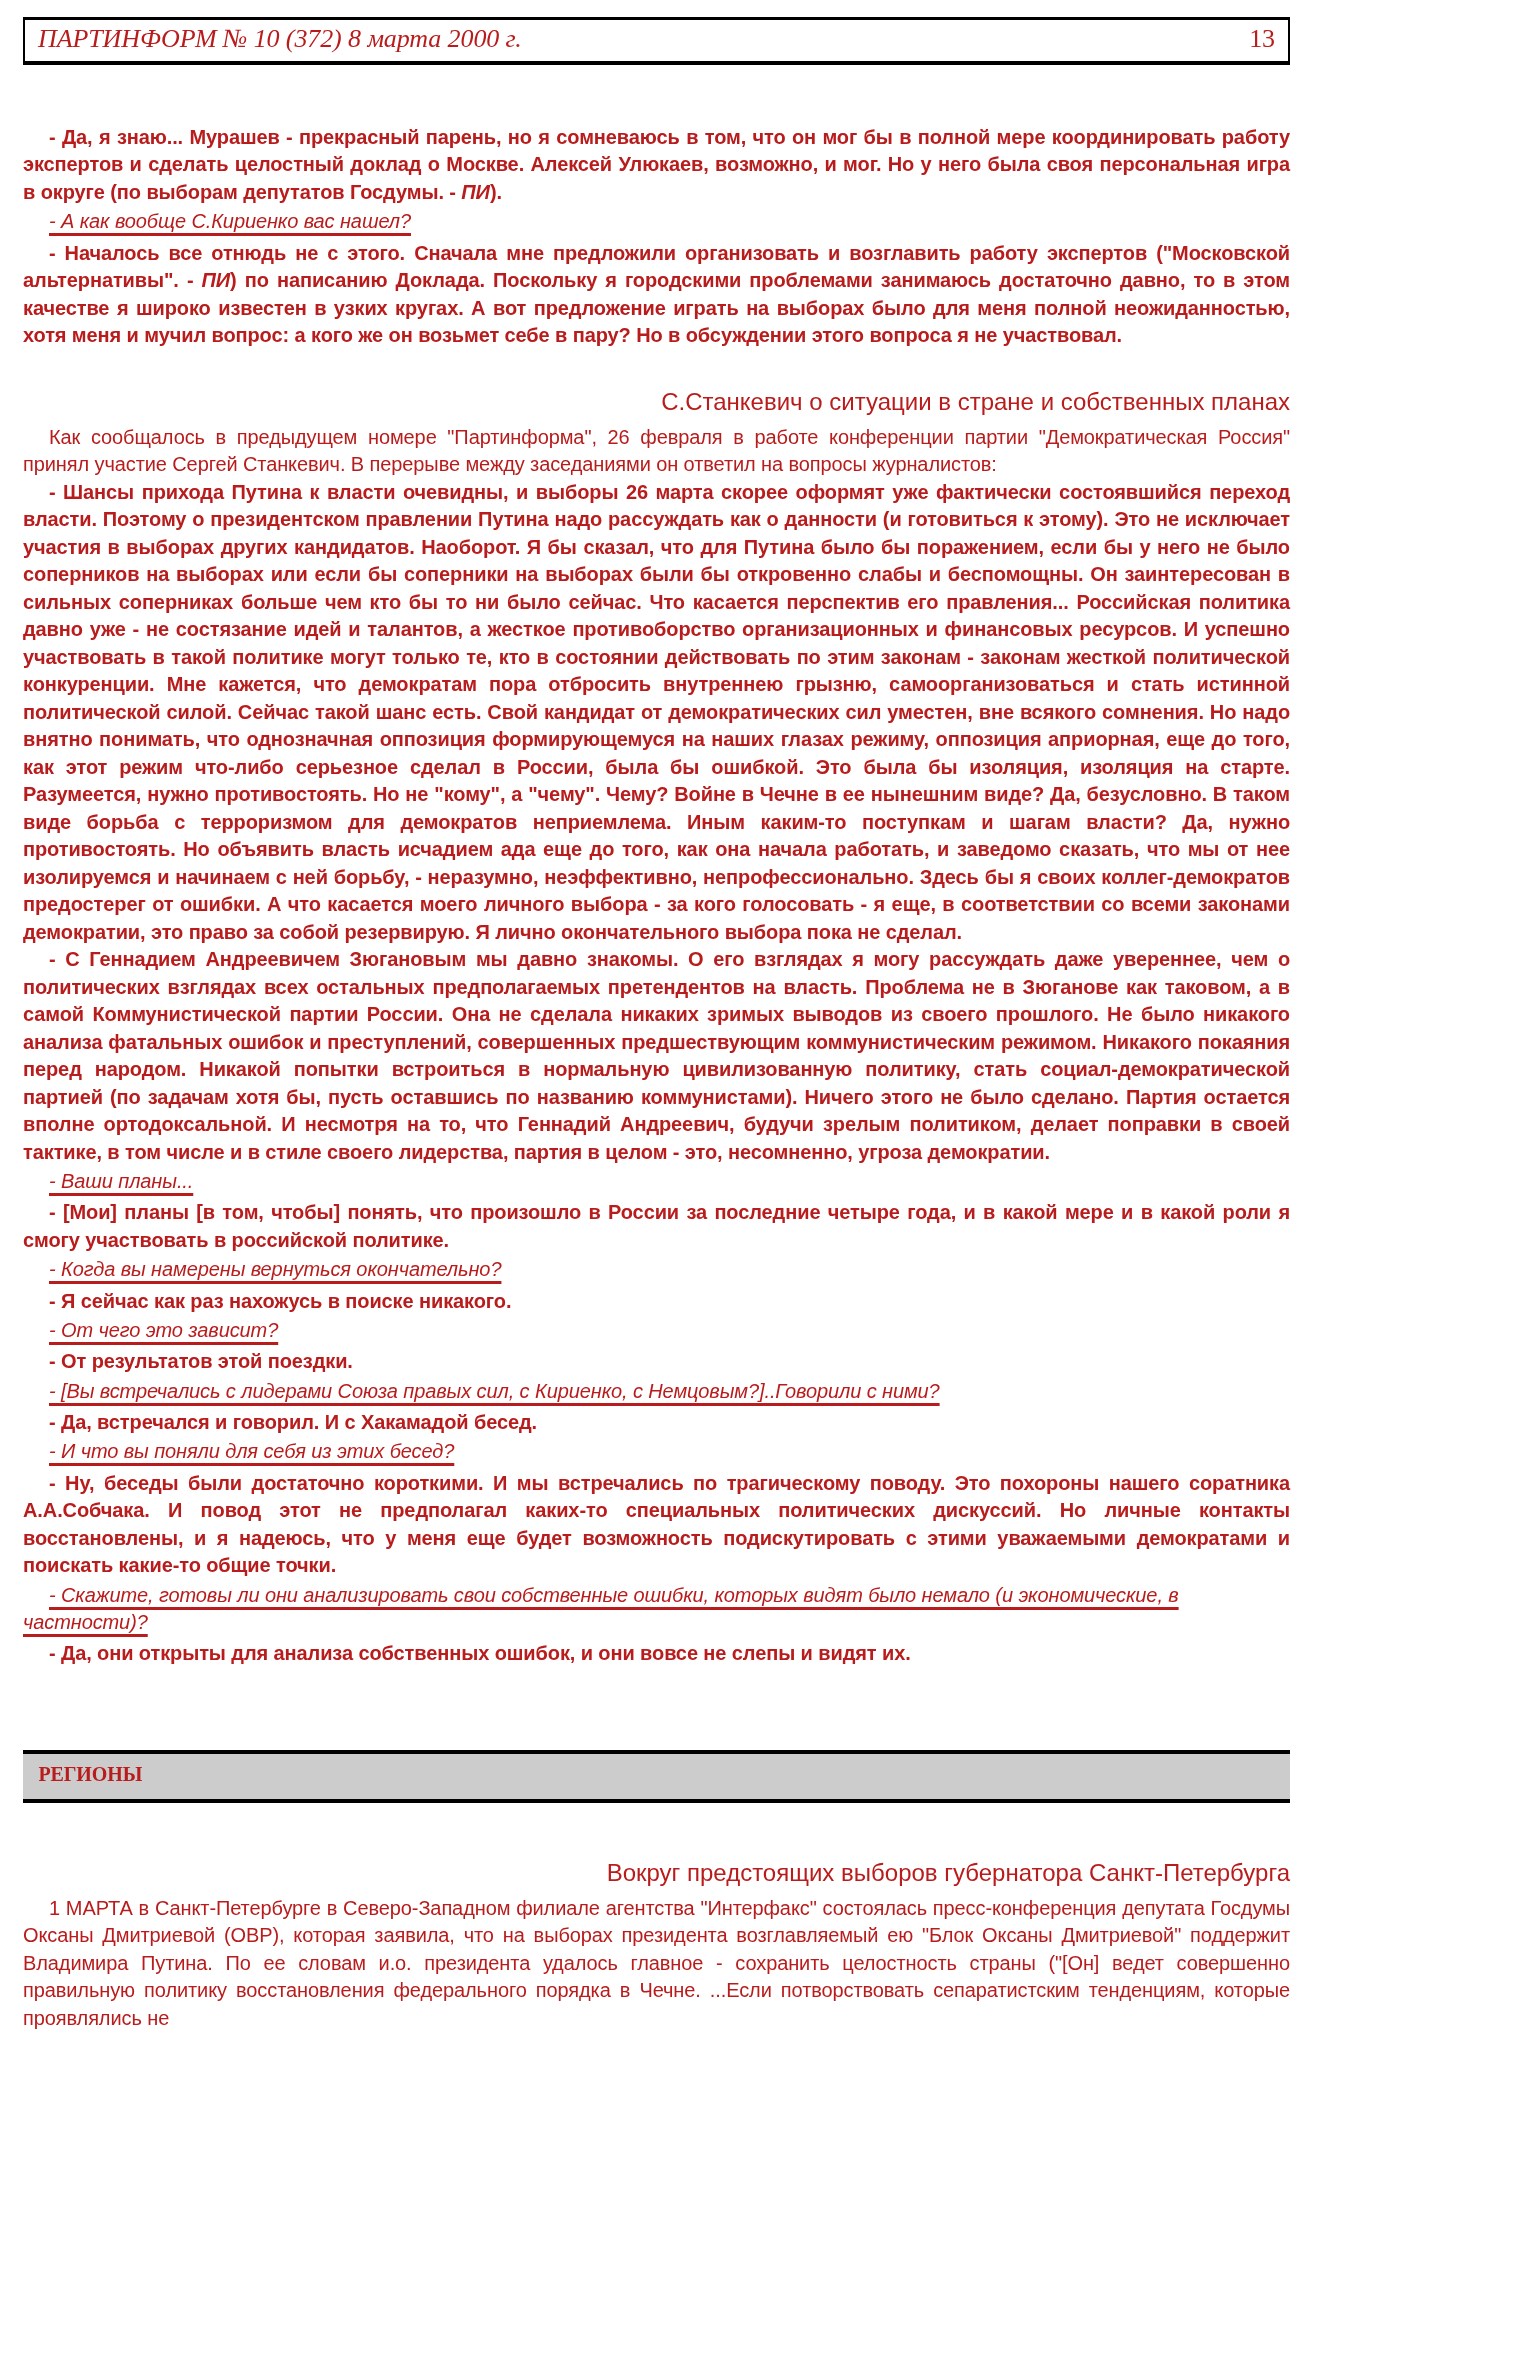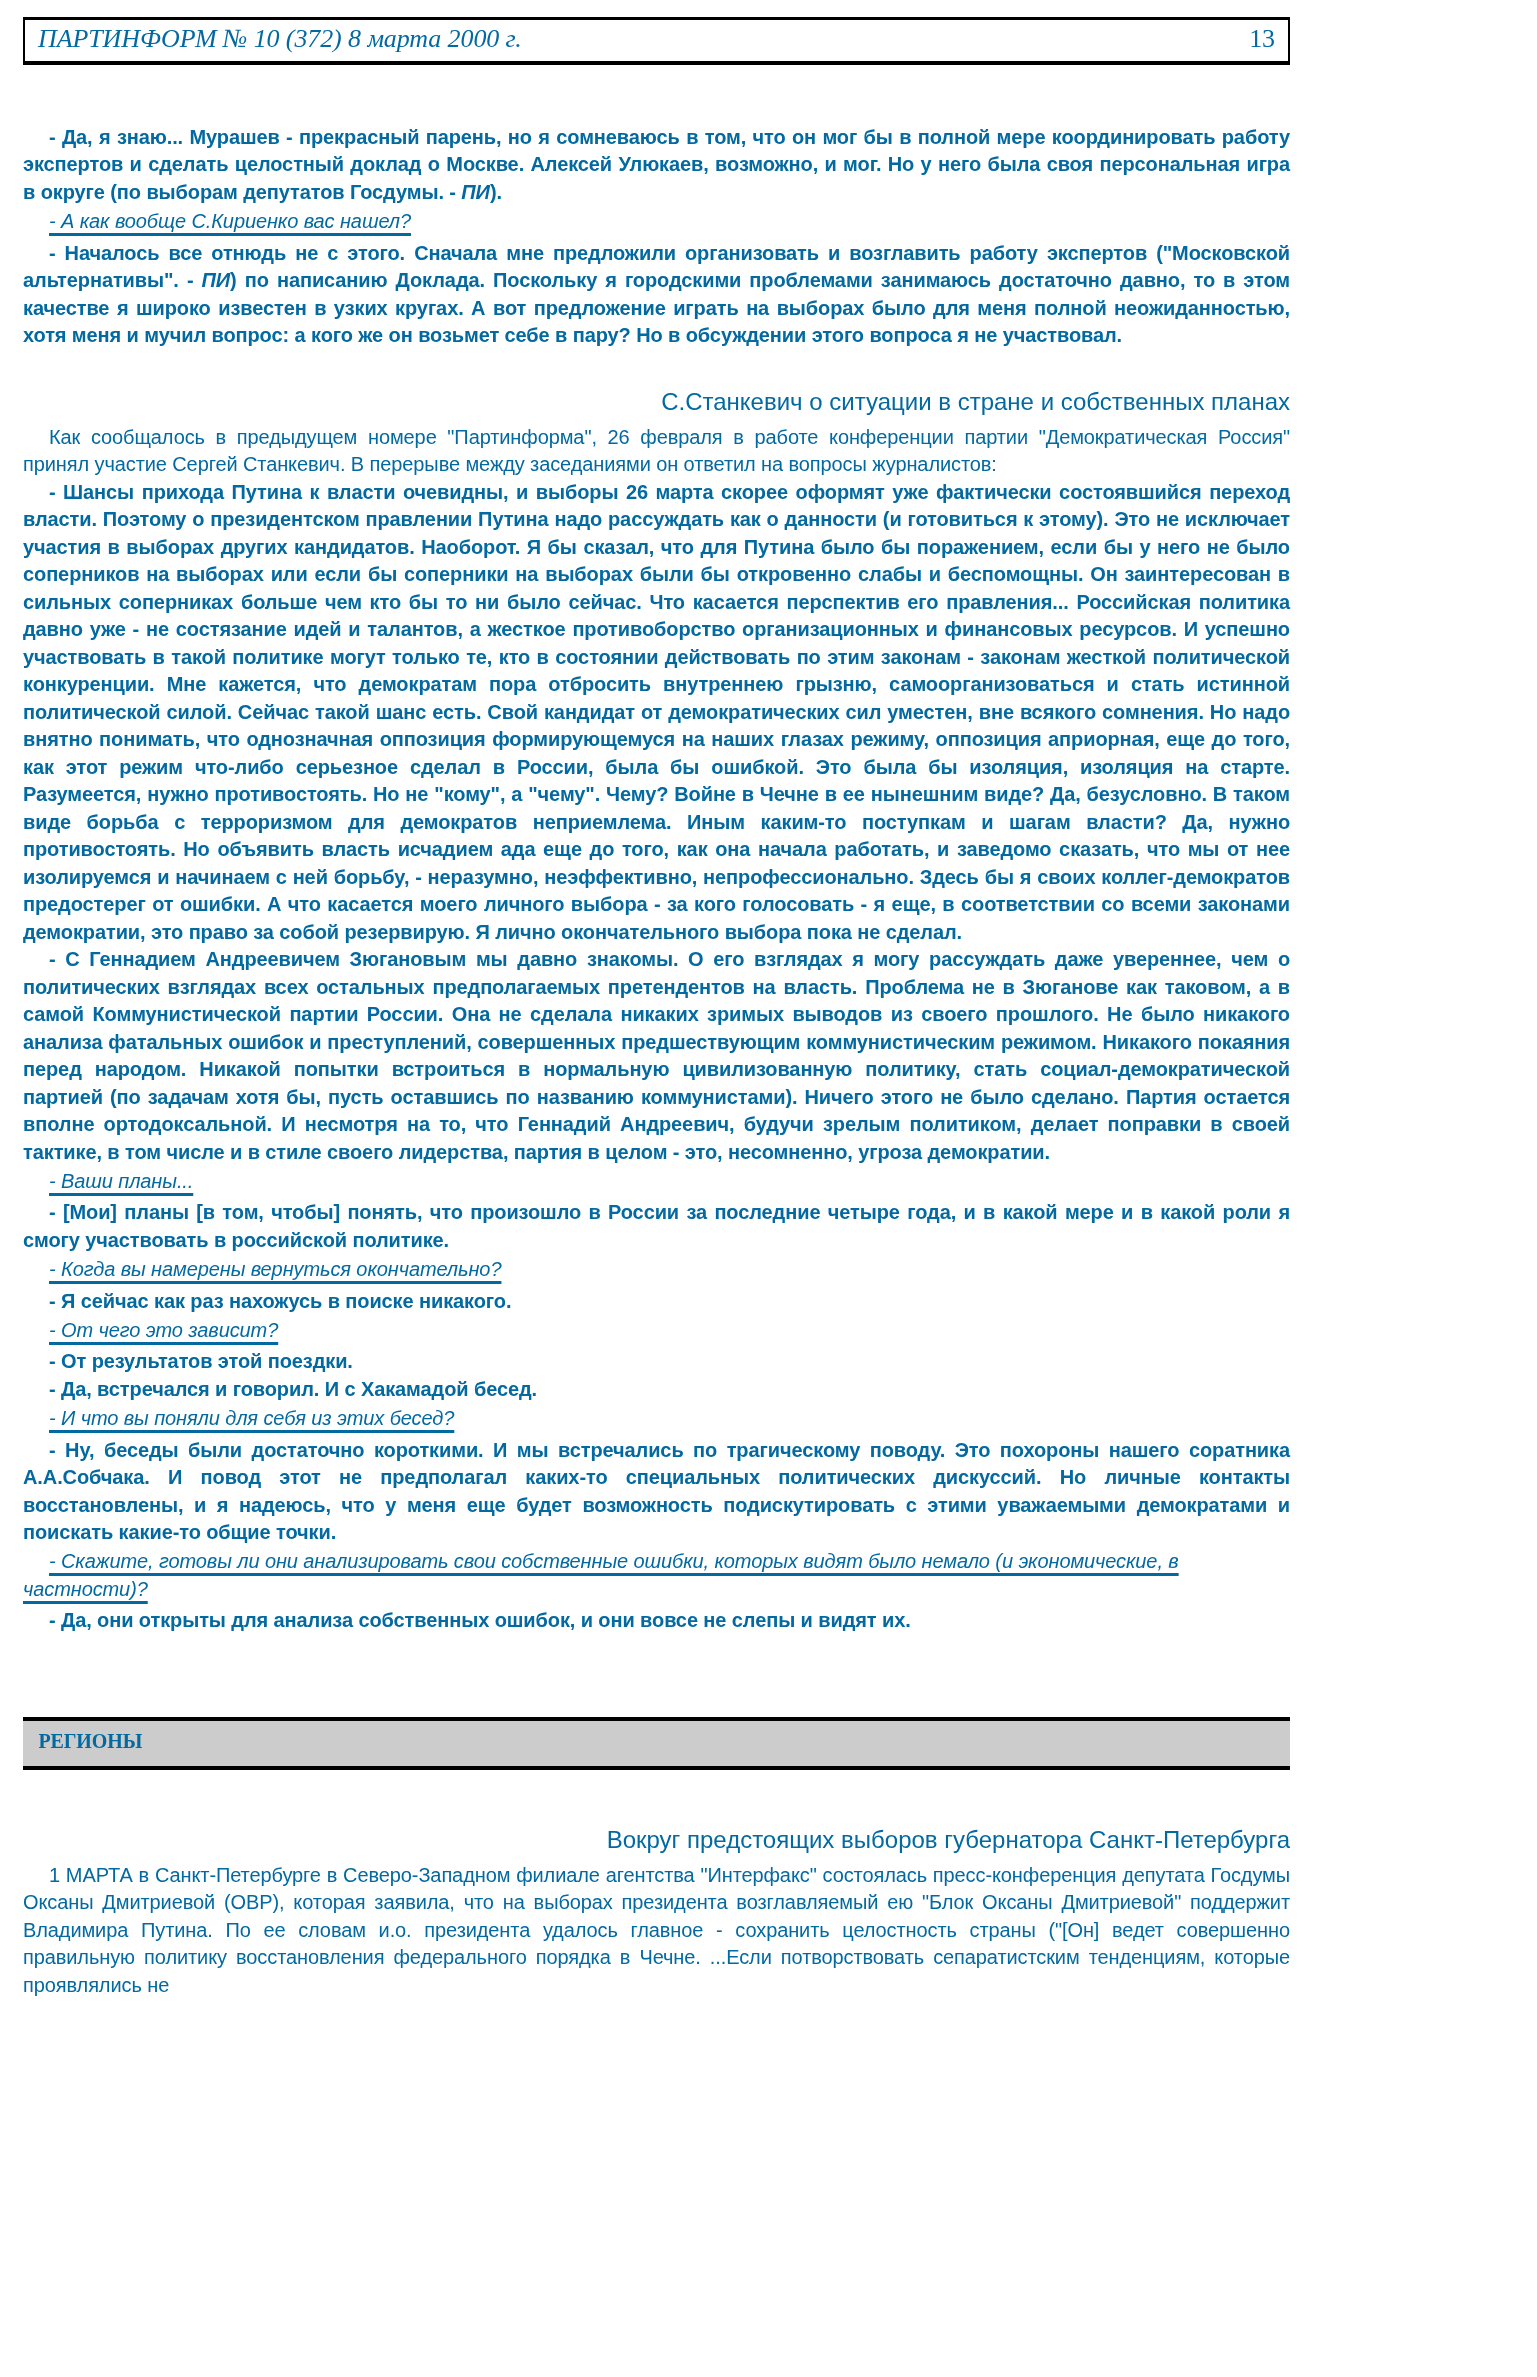--- a/index.html
+++ b/index.html
@@ -6,21 +6,21 @@
     margin: 0;
     padding: 0;
     background: #ffffff;
   }
   .page {
     position: relative;
     width: 1313px;
     min-height: 2377px;
     box-sizing: border-box;
     background: #ffffff;
-    color: #0369a1;
+    color: #b91c1c;
     padding: 16.7px 23px 26px 23px;
     font-family: "Liberation Sans", sans-serif;
     font-size: 20px;
     line-height: 27.5px;
     letter-spacing: -0.1px;
   }
   
   .header-box {
     display: flex;
     justify-content: space-between;
@@ -94,20 +94,21 @@
       <h2 class="heading">С.Станкевич о ситуации в стране и собственных планах</h2>
       <p class="para"><span>Как сообщалось в предыдущем номере "Партинформа", 26 февраля в работе конференции партии "Демократическая Россия" принял участие Сергей Станкевич. В перерыве между заседаниями он ответил на вопросы журналистов:</span></p>
       <p class="para bold"><span>- Шансы прихода Путина к власти очевидны, и выборы 26 марта скорее оформят уже фактически состоявшийся переход власти. Поэтому о президентском правлении Путина надо рассуждать как о данности (и готовиться к этому). Это не исключает участия в выборах других кандидатов. Наоборот. Я бы сказал, что для Путина было бы поражением, если бы у него не было соперников на выборах или если бы соперники на выборах были бы откровенно слабы и беспомощны. Он заинтересован в сильных соперниках больше чем кто бы то ни было сейчас. Что касается перспектив его правления... Российская политика давно уже - не состязание идей и талантов, а жесткое противоборство организационных и финансовых ресурсов. И успешно участвовать в такой политике могут только те, кто в состоянии действовать по этим законам - законам жесткой политической конкуренции. Мне кажется, что демократам пора отбросить внутреннею грызню, самоорганизоваться и стать истинной политической силой. Сейчас такой шанс есть. Свой кандидат от демократических сил уместен, вне всякого сомнения. Но надо внятно понимать, что однозначная оппозиция формирующемуся на наших глазах режиму, оппозиция априорная, еще до того, как этот режим что-либо серьезное сделал в России, была бы ошибкой. Это была бы изоляция, изоляция на старте. Разумеется, нужно противостоять. Но не "кому", а "чему". Чему? Войне в Чечне в ее нынешним виде? Да, безусловно. В таком виде борьба с терроризмом для демократов неприемлема. Иным каким-то поступкам и шагам власти? Да, нужно противостоять. Но объявить власть исчадием ада еще до того, как она начала работать, и заведомо сказать, что мы от нее изолируемся и начинаем с ней борьбу, - неразумно, неэффективно, непрофессионально. Здесь бы я своих коллег-демократов предостерег от ошибки. А что касается моего личного выбора - за кого голосовать - я еще, в соответствии со всеми законами демократии, это право за собой резервирую. Я лично окончательного выбора пока не сделал.</span></p>
       <p class="para bold"><span>- С Геннадием Андреевичем Зюгановым мы давно знакомы. О его взглядах я могу рассуждать даже увереннее, чем о политических взглядах всех остальных предполагаемых претендентов на власть. Проблема не в Зюганове как таковом, а в самой Коммунистической партии России. Она не сделала никаких зримых выводов из своего прошлого. Не было никакого анализа фатальных ошибок и преступлений, совершенных предшествующим коммунистическим режимом. Никакого покаяния перед народом. Никакой попытки встроиться в нормальную цивилизованную политику, стать социал-демократической партией (по задачам хотя бы, пусть оставшись по названию коммунистами). Ничего этого не было сделано. Партия остается вполне ортодоксальной. И несмотря на то, что Геннадий Андреевич, будучи зрелым политиком, делает поправки в своей тактике, в том числе и в стиле своего лидерства, партия в целом - это, несомненно, угроза демократии.</span></p>
       <p class="q-line"><span>- Ваши планы...</span></p>
       <p class="para bold"><span>- [Мои] планы [в том, чтобы] понять, что произошло в России за последние четыре года, и в какой мере и в какой роли я смогу участвовать в российской политике.</span></p>
       <p class="q-line"><span>- Когда вы намерены вернуться окончательно?</span></p>
       <p class="para bold"><span>- Я сейчас как раз нахожусь в поиске никакого.</span></p>
       <p class="q-line"><span>- От чего это зависит?</span></p>
       <p class="para bold"><span>- От результатов этой поездки.</span></p>
+      <p class="q-line"><span>- [Вы встречались с лидерами Союза правых сил, с Кириенко, с Немцовым?]..Говорили с ними?</span></p>
       <p class="para bold"><span>- Да, встречался и говорил. И с Хакамадой бесед.</span></p>
       <p class="q-line"><span>- И что вы поняли для себя из этих бесед?</span></p>
       <p class="para bold"><span>- Ну, беседы были достаточно короткими. И мы встречались по трагическому поводу. Это похороны нашего соратника А.А.Собчака. И повод этот не предполагал каких-то специальных политических дискуссий. Но личные контакты восстановлены, и я надеюсь, что у меня еще будет возможность подискутировать с этими уважаемыми демократами и поискать какие-то общие точки.</span></p>
       <p class="q-line"><span>- Скажите, готовы ли они анализировать свои собственные ошибки, которых видят было немало (и экономические, в частности)?</span></p>
       <p class="para bold"><span>- Да, они открыты для анализа собственных ошибок, и они вовсе не слепы и видят их.</span></p>
       <div class="section-bar"><span>РЕГИОНЫ</span></div>
       <h2 class="heading sub">Вокруг предстоящих выборов губернатора Санкт-Петербурга</h2>
       <p class="para"><span>1 МАРТА в Санкт-Петербурге в Северо-Западном филиале агентства "Интерфакс" состоялась пресс-конференция депутата Госдумы Оксаны Дмитриевой (ОВР), которая заявила, что на выборах президента возглавляемый ею "Блок Оксаны Дмитриевой" поддержит Владимира Путина. По ее словам и.о. президента удалось главное - сохранить целостность страны ("[Он] ведет совершенно правильную политику восстановления федерального порядка в Чечне. ...Если потворствовать сепаратистским тенденциям, которые проявлялись не</span></p>
     </main>
 

